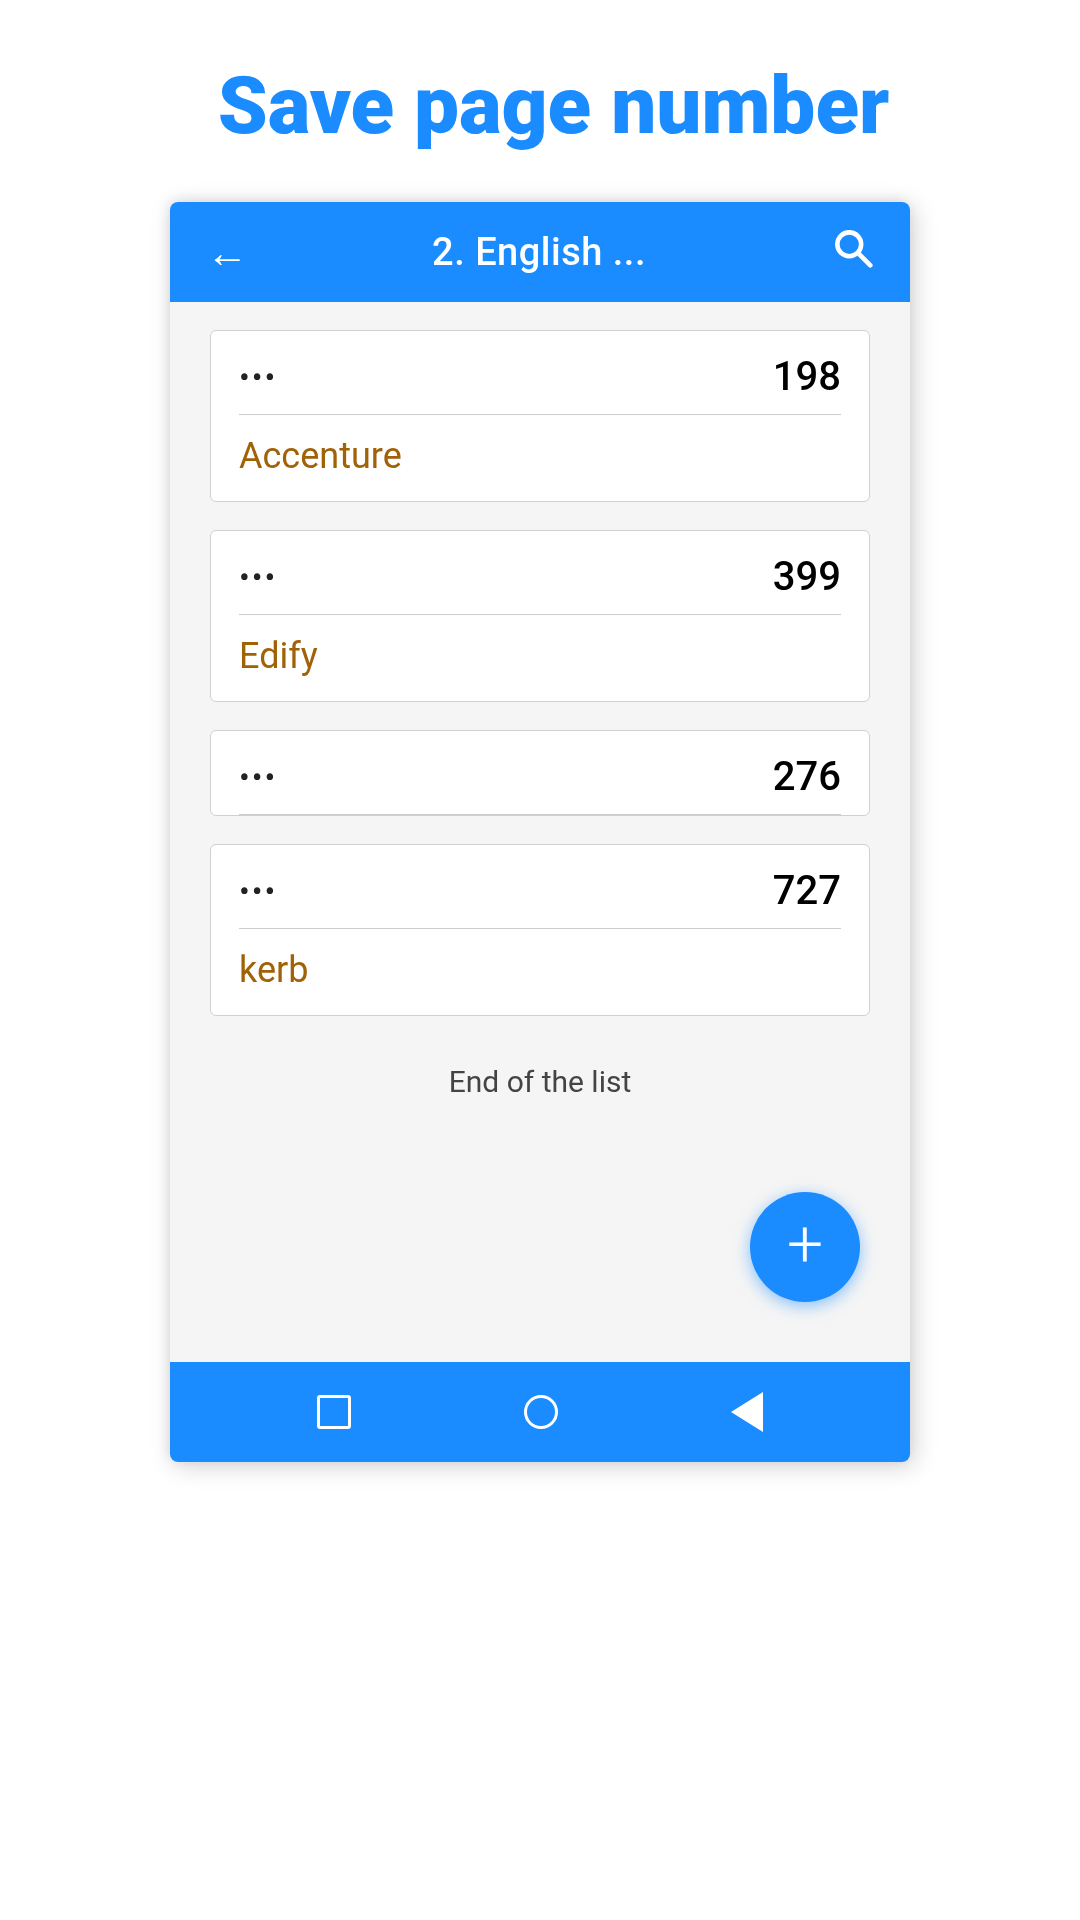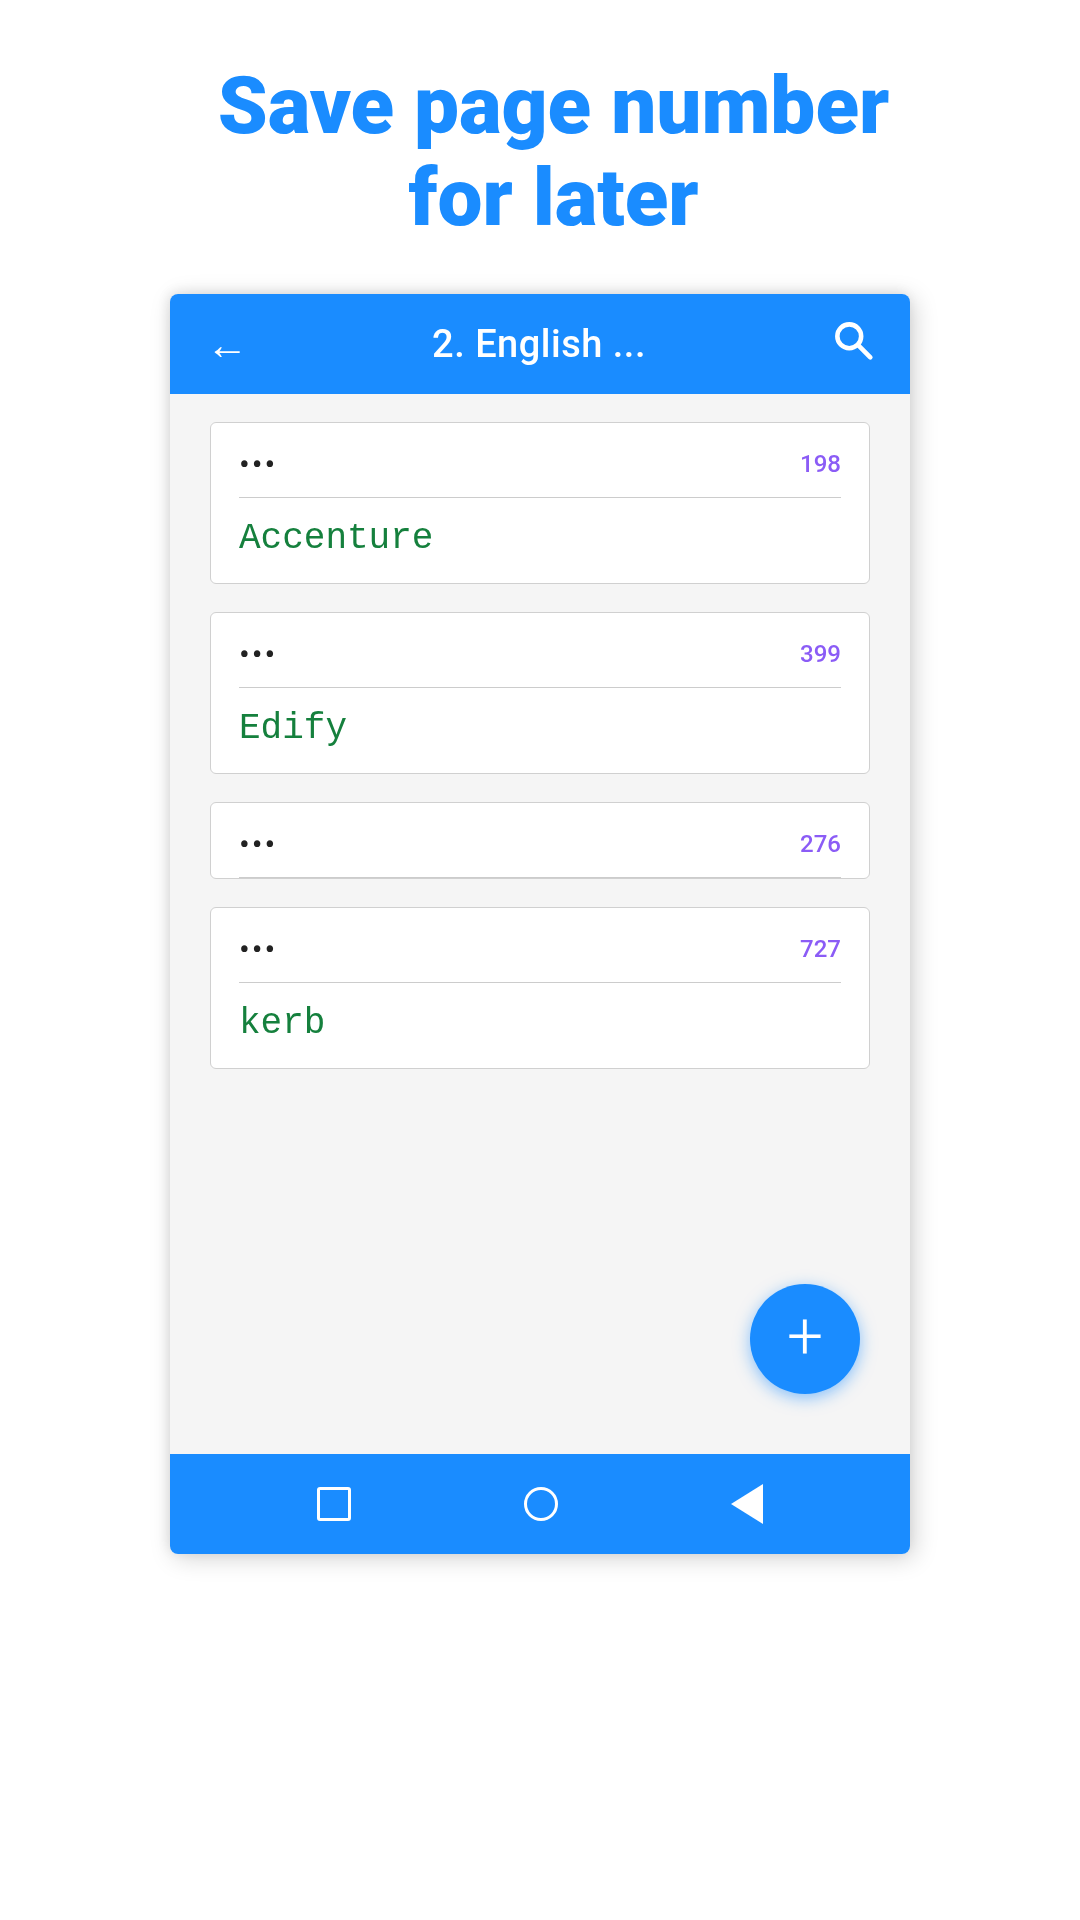--- a/index.html
+++ b/index.html
@@ -92,37 +92,36 @@
     }
 
     .book-card-dots {
       font-size: 32px;
       color: #222;
       letter-spacing: 2px;
       cursor: pointer;
     }
 
     .book-card-page {
-      font-size: 24px;
+      font-size: 40px;
       font-weight: 500;
-      color: #8b5cf6;
+      color: #000000;
     }
 
     .book-card-divider {
       height: 1px;
       background: #ccc;
       margin: 0 28px;
     }
 
     .book-card-name {
       padding: 20px 28px 24px 28px;
       font-size: 36px;
-      color: #15803d;
+      color: #a16207;
       font-weight: 400;
-      font-family: Liberation Mono, monospace;
     }
 
     
     .end-of-list {
       text-align: center;
       color: #444;
       font-size: 30px;
       padding: 20px 0 80px 0;
     }
 
@@ -207,21 +206,20 @@
     .search-svg {
       width: 44px;
       height: 44px;
     }
   </style>
 </head>
 <body>
 
 <div class="page-title">
   <span>Save page number</span><br>
-  <span>for later</span>
 </div>
 
 <div class="phone-container">
 
   <div class="app-bar">
     <div class="app-bar-back back-arrow">←</div>
     <div class="app-bar-title">2. English  ...</div>
     <div class="app-bar-search">
       <svg class="search-svg" viewBox="0 0 24 24" fill="none" stroke="white" stroke-width="2.5" stroke-linecap="round">
         <circle cx="10.5" cy="10.5" r="6.5"></circle>
@@ -259,20 +257,21 @@
         <div class="book-card">
       <div class="book-card-top">
         <span class="book-card-dots">•••</span>
         <span class="book-card-page">727</span>
       </div>
       <div class="book-card-divider"></div>
       <div class="book-card-name">kerb</div>
     </div>
       </div>
 
+    <div class="end-of-list">End of the list</div>
 
     <div class="fab">
       <span class="fab-plus">+</span>
     </div>
 
   </div>
 
   <div class="nav-bar">
     <div class="nav-icon">
       <span class="icon-square"></span>

